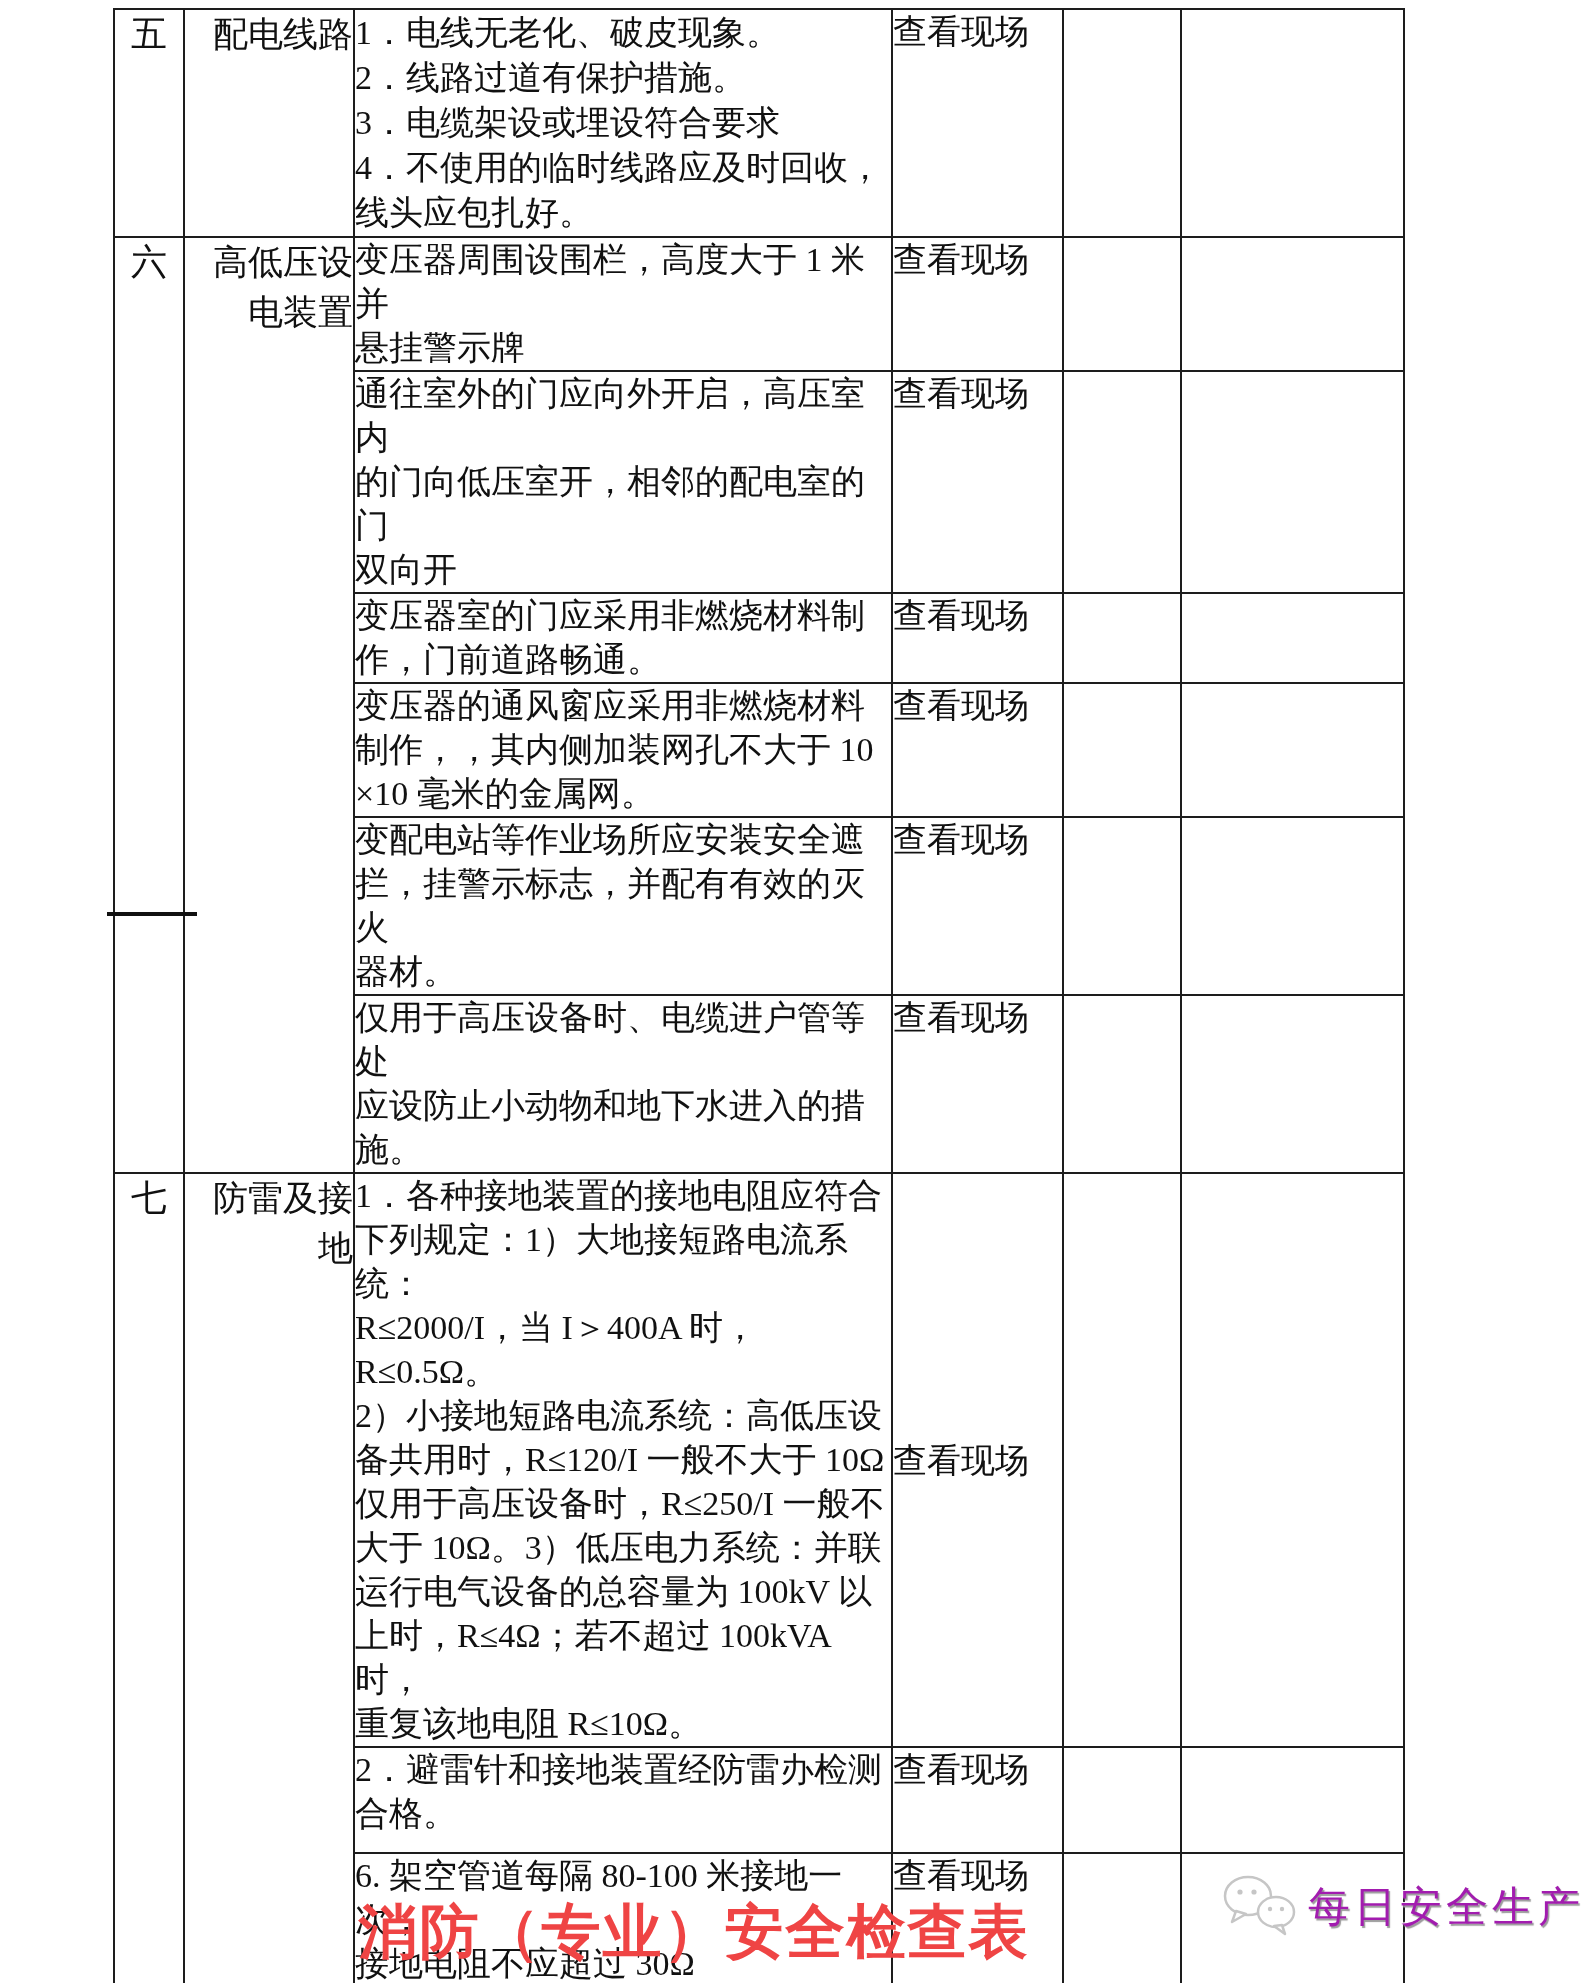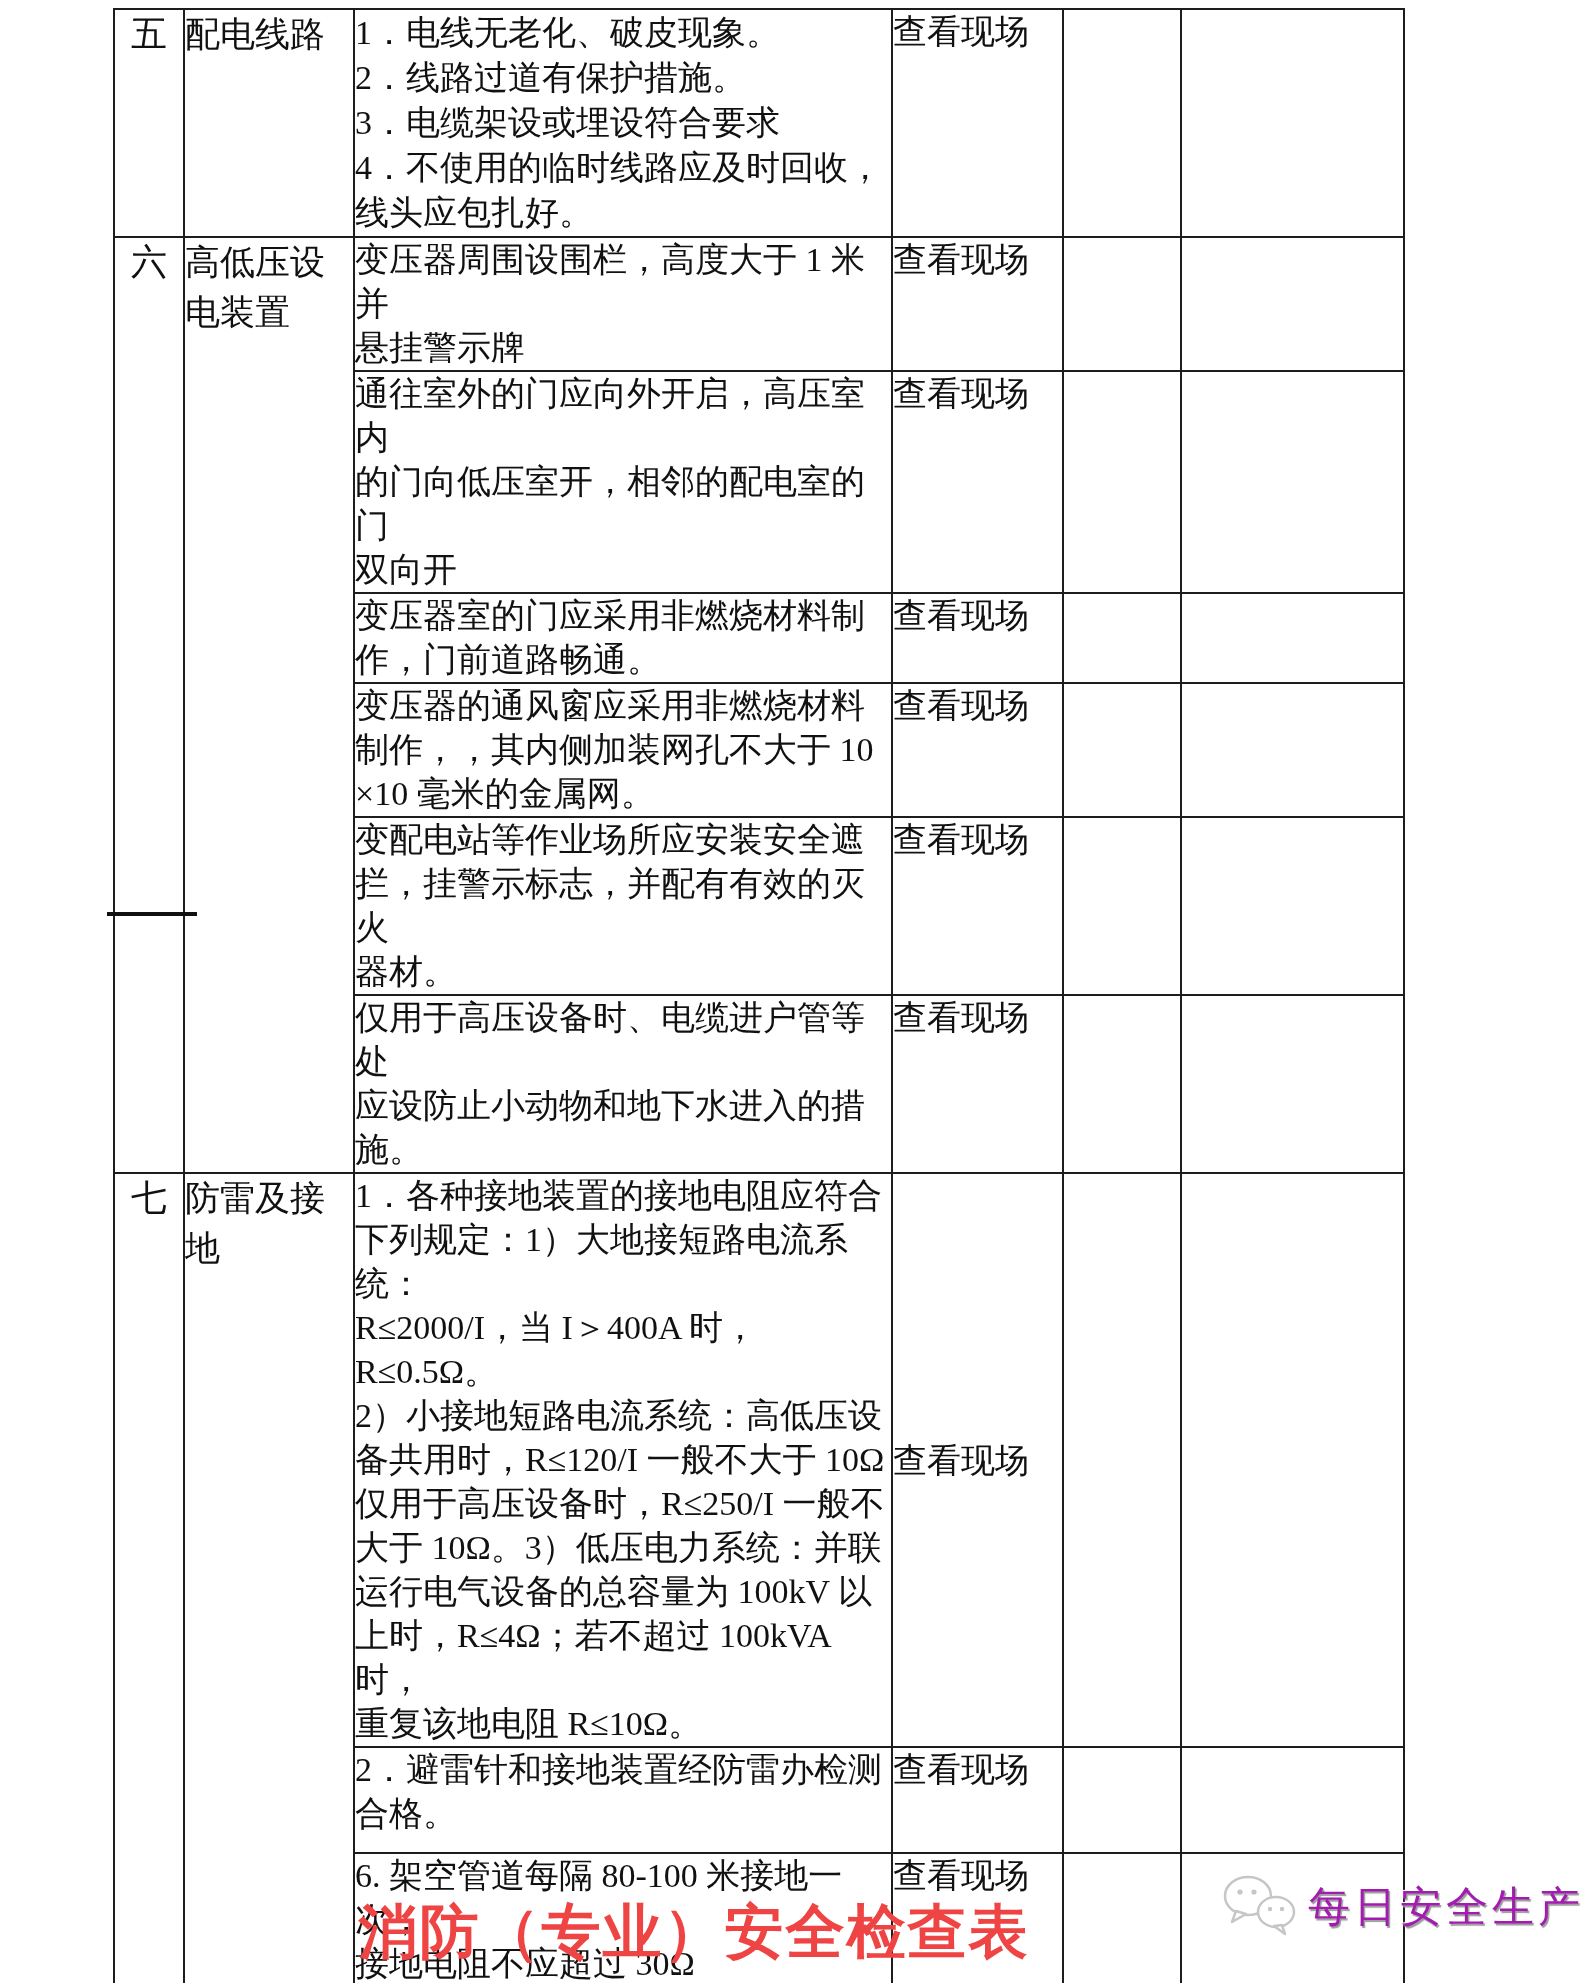--- a/index.html
+++ b/index.html
@@ -23,21 +23,21 @@
     overflow:hidden;
     vertical-align:top;
     background:#fff;
   }
   td.no{
     text-align:center;
     vertical-align:middle;
     font-size:36px;
   }
   td.cat{
-    text-align:left;
+    text-align:right;
     vertical-align:middle;
     font-size:35px;
     line-height:50px;
     white-space:pre-line;
   }
   td.content{
     font-size:34px;
     line-height:44px;
     padding:2px 6px 0 12px;
     white-space:pre-line;

